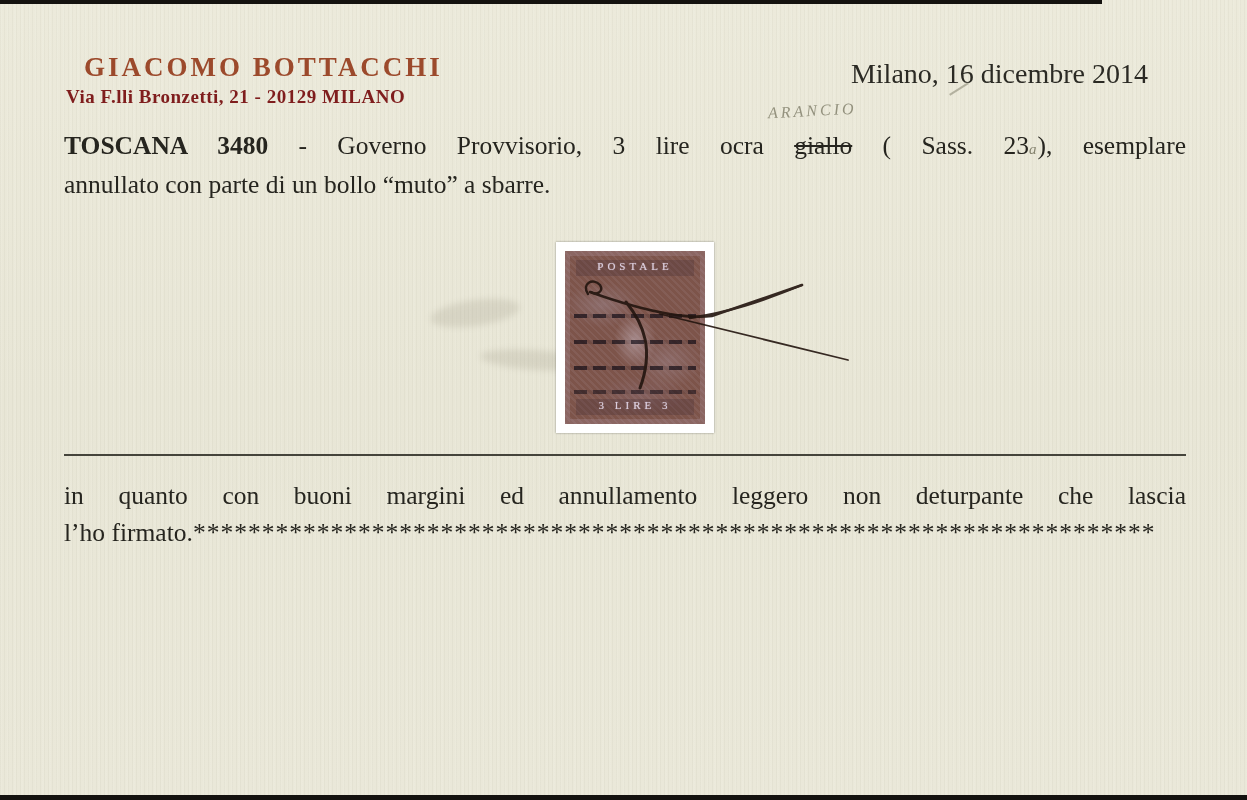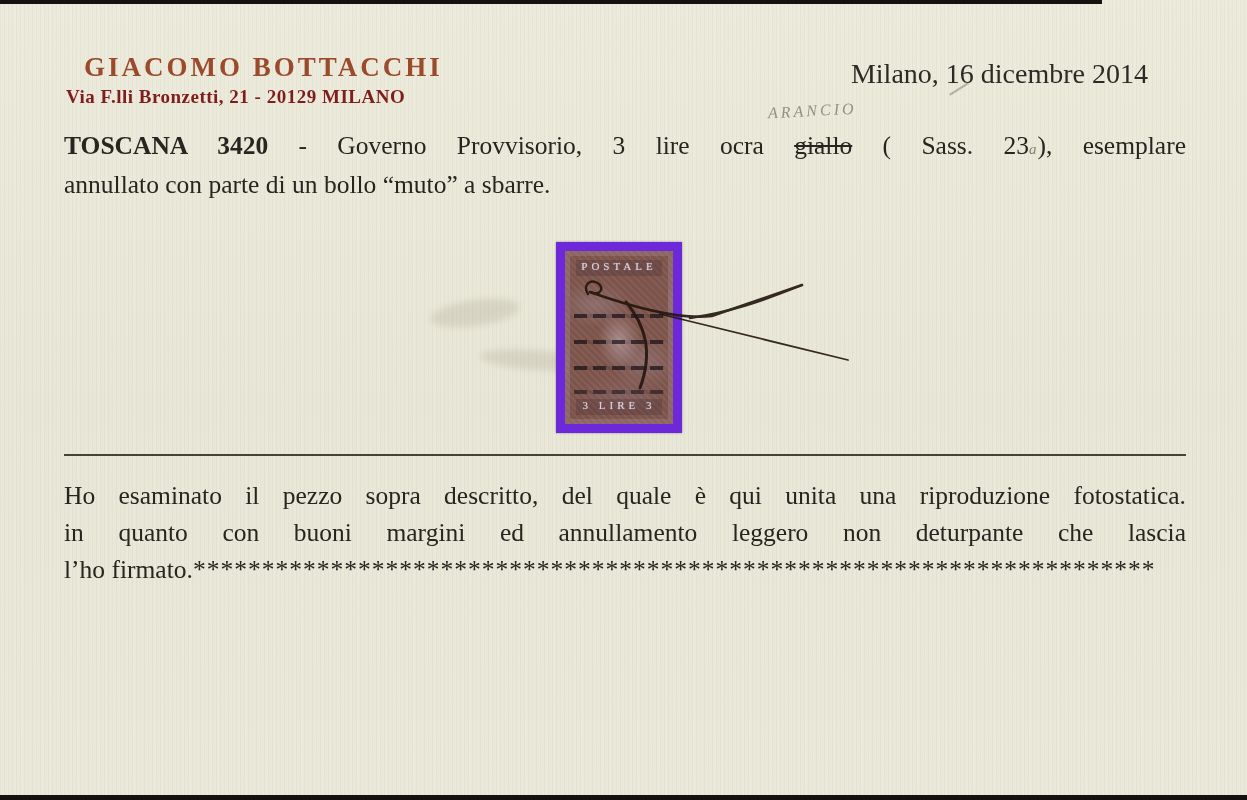--- a/index.html
+++ b/index.html
@@ -24,21 +24,21 @@
   
   .pencil{color:#85836f;font-style:italic;}
   .arancio{left:768px;top:102px;font-size:16px;letter-spacing:3px;transform:rotate(-3deg);opacity:0.85;}
   .pencil-tick{left:948px;top:88px;width:22px;height:2px;background:#85836f;transform:rotate(-32deg);opacity:0.55;}
   
   .descr{left:64px;top:128px;width:1122px;font-size:25.5px;line-height:35px;}
   .jline{text-align:justify;text-align-last:justify;}
   .strike{text-decoration:line-through;text-decoration-thickness:2px;}
   .sass-letter{font-size:15px;letter-spacing:1px;}
   
-  .stamp-mount{left:556px;top:242px;width:126px;height:191px;background:#6d28d9;box-shadow:0 0 2px rgba(0,0,0,0.4);}
+  .stamp-mount{left:556px;top:242px;width:158px;height:191px;background:#ffffff;box-shadow:0 0 2px rgba(0,0,0,0.4);}
   .stamp-body{
     position:absolute;left:9px;top:9px;right:9px;bottom:9px;
     background-color:#7d544a;
     background-image:
       radial-gradient(ellipse 30px 40px at 50% 52%, rgba(214,202,216,0.45), rgba(0,0,0,0) 70%),
       radial-gradient(ellipse 50px 30px at 25% 30%, rgba(168,154,168,0.35), rgba(0,0,0,0) 75%),
       radial-gradient(ellipse 45px 35px at 75% 65%, rgba(176,160,176,0.30), rgba(0,0,0,0) 75%),
       radial-gradient(ellipse 60px 25px at 55% 85%, rgba(150,130,150,0.25), rgba(0,0,0,0) 75%),
       repeating-linear-gradient(45deg, rgba(196,182,196,0.10) 0 2px, rgba(0,0,0,0) 2px 5px);
     border:5px solid rgba(190,170,185,0.22);
@@ -69,21 +69,21 @@
 <div class="abs scan-edge-bottom"></div>
 
 <div class="abs hdr-name">GIACOMO BOTTACCHI</div>
 <div class="abs hdr-addr">Via F.lli Bronzetti, 21 - 20129 MILANO</div>
 <div class="abs dateline">Milano, 16 dicembre 2014</div>
 
 <div class="abs pencil arancio">ARANCIO</div>
 <div class="abs pencil-tick"></div>
 
 <div class="abs descr">
-  <div class="jline"><b>TOSCANA 3420</b><span> - Governo Provvisorio, 3 lire ocra </span><span class="strike">giallo</span><span> ( Sass. 23</span><span class="pencil sass-letter">a</span><span>), esemplare</span></div>
+  <div class="jline"><b>TOSCANA 3480</b><span> - Governo Provvisorio, 3 lire ocra </span><span class="strike">giallo</span><span> ( Sass. 23</span><span class="pencil sass-letter">a</span><span>), esemplare</span></div>
   <div>annullato con parte di un bollo “muto” a sbarre.</div>
 </div>
 
 <div class="abs smudge smudge1"></div>
 <div class="abs smudge smudge2"></div>
 
 <div class="abs stamp-mount">
   <div class="stamp-body">
     <div class="stamp-tablet tablet-top">POSTALE</div>
     <div class="stamp-tablet tablet-bottom">3 LIRE 3</div>
@@ -100,16 +100,15 @@
     <path d="M 50 60 C 95 76, 140 88, 172 84 L 262 53"></path>
     <path d="M 262 53 C 220 70, 190 80, 150 86"></path>
     <path d="M 86 70 C 104 92, 114 118, 100 156" stroke-width="3"></path>
     <path d="M 120 82 L 308 128" stroke-width="1.8"></path>
   </g>
 </svg>
 
 <div class="abs divider"></div>
 
 <div class="abs expertise">
-  <div class="jline">Ho esaminato il pezzo sopra descritto, del quale è qui unita una riproduzione fotostatica.</div>
   <div class="jline">in quanto con buoni margini ed annullamento leggero non deturpante che lascia</div>
   <div class="lastline"><span>l’ho firmato.</span><span class="stars">**********************************************************************</span></div>
 </div>
 
 </body></html>

